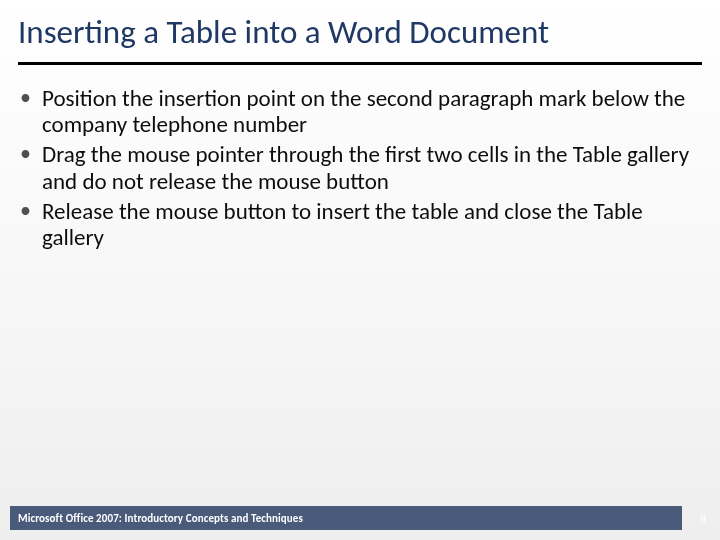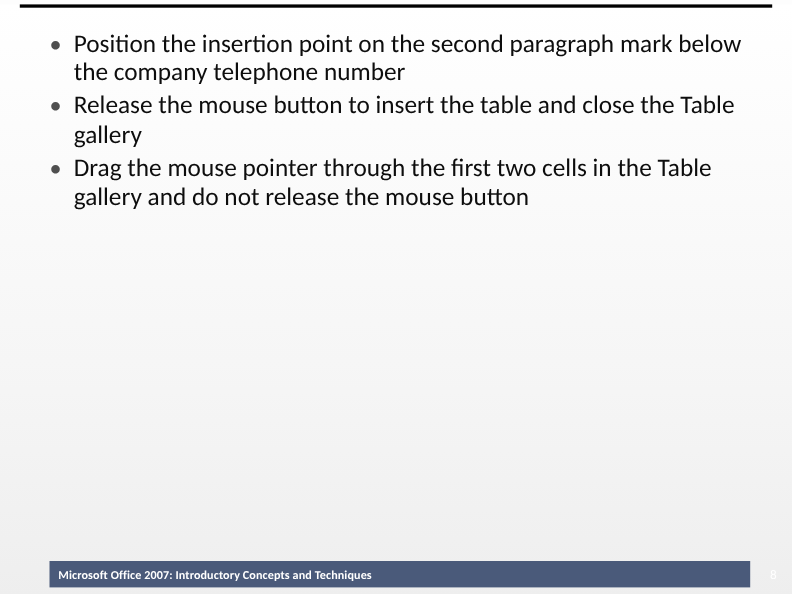--- a/index.html
+++ b/index.html
@@ -25,21 +25,21 @@
     color: #1f3864;
     line-height: 1.15;
     letter-spacing: 0px;
   }
   .rule {
     margin: 4px 18px 0 18px;
     border: none;
     border-top: 3px solid #000000;
   }
   .body {
-    padding: 20px 30px 0 45px;
+    padding: 20px 30px 0 20px;
   }
   ul.bullets {
     list-style: none;
   }
   ul.bullets li {
     position: relative;
     font-size: 23px;
     line-height: 1.14;
     color: #0d0d0d;
     padding-left: 22px;
@@ -57,21 +57,20 @@
   .footer-bar {
     position: absolute;
     left: 10px;
     right: 38px;
     bottom: 10px;
     height: 24px;
     background: #4a5a7a;
     display: flex;
     align-items: center;
     padding: 0 8px;
-    margin-left: 35px;
   }
   .footer-text {
     font-size: 11px;
     font-weight: 600;
     color: #ffffff;
     letter-spacing: 0.1px;
   }
   .page-num {
     position: absolute;
     right: 14px;
@@ -79,27 +78,30 @@
     font-size: 12px;
     color: #ffffff;
     font-weight: 400;
   }
 </style>
 </head>
 <body>
 
 <div class="slide">
 
+  <div class="title-wrap">
+    <h1 class="title">Inserting a Table into a Word Document</h1>
+  </div>
   <hr class="rule">
 
   <div class="body">
     <ul class="bullets">
       <li>Position the insertion point on the second paragraph mark below the company telephone number</li>
+      <li>Drag the mouse pointer through the first two cells in the Table gallery and do not release the mouse button</li>
       <li>Release the mouse button to insert the table and close the Table gallery</li>
-      <li>Drag the mouse pointer through the first two cells in the Table gallery and do not release the mouse button</li>
     </ul>
   </div>
 
   <div class="footer-bar">
     <span class="footer-text">Microsoft Office 2007: Introductory Concepts and Techniques</span>
   </div>
   <span class="page-num">8</span>
 
 </div>
 

